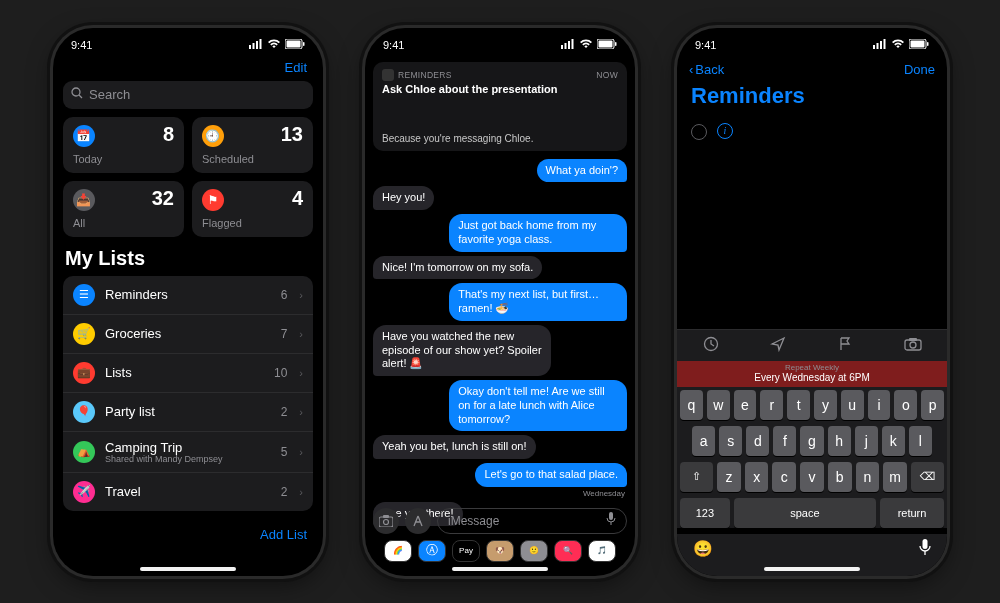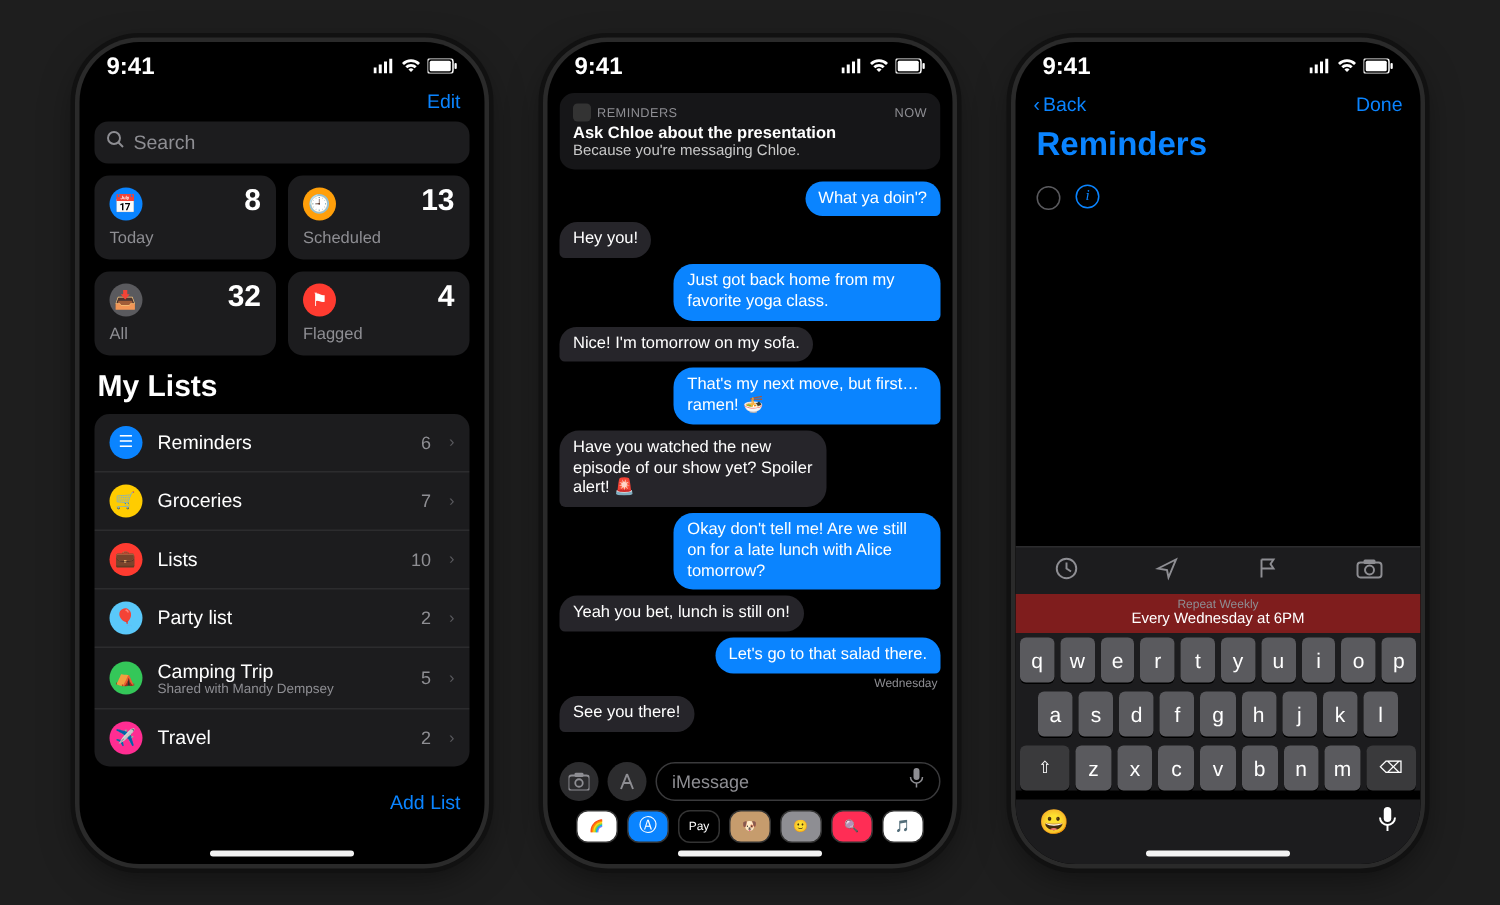--- a/index.html
+++ b/index.html
@@ -8,21 +8,21 @@
     width: 270px; height: 548px; background: #000; border-radius: 40px; position: relative;
     box-shadow: 0 0 0 3px #2a2a2a, 0 0 0 6px #111, 0 8px 24px rgba(0,0,0,.5);
     overflow: hidden;
   }
   .notch {
     position: absolute; top: 0; left: 50%; transform: translateX(-50%);
     width: 120px; height: 20px; background: #000; border-bottom-left-radius: 14px; border-bottom-right-radius: 14px; z-index: 50;
   }
   .status-bar {
     position: absolute; top: 0; left: 0; right: 0; height: 30px; display: flex; justify-content: space-between; align-items: center;
-    padding: 4px 18px 0; color: #fff; font-size: 16px; font-weight: 700; z-index: 40;
+    padding: 4px 18px 0; color: #fff; font-size: 11px; font-weight: 400; z-index: 40;
   }
   .status-right { display: flex; align-items: center; gap: 4px; }
   .screen { position: absolute; top: 0; left: 0; right: 0; bottom: 0; }
   .home-ind { position: absolute; bottom: 5px; left: 50%; transform: translateX(-50%); width: 96px; height: 4px; background: #fff; border-radius: 3px; opacity: .95; z-index: 60; }
 
   
   .p1-content { position: absolute; top: 30px; left: 10px; right: 10px; bottom: 0; color: #fff; }
   .edit-row { text-align: right; padding: 2px 6px 6px; font-size: 13px; color: #0a84ff; }
   .search { background: #1c1c1e; border-radius: 9px; height: 28px; display: flex; align-items: center; padding: 0 8px; color: #8e8e93; font-size: 13px; gap: 6px; margin-bottom: 8px; }
   .tile-grid { display: grid; grid-template-columns: 1fr 1fr; gap: 8px; margin-bottom: 10px; }
@@ -41,21 +41,21 @@
   .chev { color: #5a5a5e; font-size: 11px; }
   .add-list { text-align: right; font-size: 13px; color: #0a84ff; padding: 16px 6px 0; }
 
   
   .p2-content { position: absolute; top: 30px; left: 0; right: 0; bottom: 0; color: #fff; }
   .notif { margin: 4px 8px 8px; background: #1c1c1eCC; border-radius: 10px; padding: 7px 9px; font-size: 10px; backdrop-filter: blur(4px); }
   .notif-hdr { display: flex; justify-content: space-between; color: #8e8e93; font-size: 8.5px; margin-bottom: 2px; text-transform: uppercase; letter-spacing: .3px; align-items: center; }
   .notif-hdr .app { display: flex; align-items: center; gap: 4px; }
   .notif-icon { width: 12px; height: 12px; border-radius: 3px; background: #333; display: inline-block; }
   .notif-title { font-size: 11px; font-weight: 600; }
-  .notif-body { font-size: 10px; color: #c8c8c8; }
+  .notif-body { font-size: 10px; color: #c8c8c8; margin-top: 38px; }
   .chat { padding: 0 8px; display: flex; flex-direction: column; gap: 4px; font-size: 11px; }
   .bubble { max-width: 70%; padding: 5px 9px; border-radius: 13px; line-height: 1.25; }
   .in { background: #26252a; color: #fff; align-self: flex-start; border-bottom-left-radius: 4px; }
   .out { background: #0a84ff; color: #fff; align-self: flex-end; border-bottom-right-radius: 4px; }
   .delivered { align-self: flex-end; font-size: 8px; color: #8e8e93; margin-top: -2px; margin-right: 2px; }
   .compose { position: absolute; bottom: 42px; left: 8px; right: 8px; display: flex; align-items: center; gap: 6px; }
   .compose-icon { width: 26px; height: 26px; border-radius: 50%; background: #2c2c2e; display: flex; align-items: center; justify-content: center; color: #8e8e93; font-size: 13px; }
   .compose-field { flex: 1; height: 26px; border-radius: 13px; border: 1px solid #3a3a3c; background: transparent; color: #8e8e93; font-size: 12px; display: flex; align-items: center; padding: 0 10px; justify-content: space-between; }
   .app-strip { position: absolute; bottom: 14px; left: 8px; right: 8px; display: flex; gap: 6px; justify-content: center; }
   .app-chip { width: 28px; height: 22px; border-radius: 8px; display: flex; align-items: center; justify-content: center; font-size: 10px; color: #fff; }
@@ -228,25 +228,25 @@
         <span>now</span>
       </div>
       <div class="notif-title">Ask Chloe about the presentation</div>
       <div class="notif-body">Because you're messaging Chloe.</div>
     </div>
     <div class="chat" id="p2-chat">
         <div class="bubble out">What ya doin'?</div>
         <div class="bubble in">Hey you!</div>
         <div class="bubble out">Just got back home from my favorite yoga class.</div>
         <div class="bubble in">Nice! I'm tomorrow on my sofa.</div>
-        <div class="bubble out">That's my next move, but first…ramen! 🍜</div>
+        <div class="bubble out">That's my next list, but first…ramen! 🍜</div>
         <div class="bubble in">Have you watched the new episode of our show yet? Spoiler alert! 🚨</div>
         <div class="bubble out">Okay don't tell me! Are we still on for a late lunch with Alice tomorrow?</div>
         <div class="bubble in">Yeah you bet, lunch is still on!</div>
-        <div class="bubble out">Let's go to that salad there.</div>
+        <div class="bubble out">Let's go to that salad place.</div>
         <div class="delivered">Wednesday</div>
         <div class="bubble in">See you there!</div>
       </div>
     <div class="compose">
       <div class="compose-icon">
         <svg width="14" height="12" viewBox="0 0 14 12">
             <rect x="0" y="2" width="14" height="10" rx="2" fill="none" stroke="#8e8e93" stroke-width="1.2"></rect>
             <circle cx="7" cy="7" r="2.5" fill="none" stroke="#8e8e93" stroke-width="1.2"></circle>
             <rect x="4" y="0" width="6" height="3" rx="1" fill="#8e8e93"></rect>
           </svg>
@@ -366,20 +366,25 @@
             <div class="key dark wide">⇧</div>
             <div class="key">z</div>
             <div class="key">x</div>
             <div class="key">c</div>
             <div class="key">v</div>
             <div class="key">b</div>
             <div class="key">n</div>
             <div class="key">m</div>
             <div class="key dark wide">⌫</div>
           </div>
+        <div class="kb-row">
+          <div class="key dark" style="flex:1.4">123</div>
+          <div class="key dark space">space</div>
+          <div class="key dark" style="flex:1.8">return</div>
+        </div>
       </div>
       <div class="kb-bottom">
         <span>😀</span>
         <span><svg width="12" height="18" viewBox="0 0 12 18">
               <rect x="3.5" y="1" width="5" height="10" rx="2.5" fill="#fff"></rect>
               <path d="M1 8 A5 5 0 0 0 11 8" fill="none" stroke="#fff" stroke-width="1.3"></path>
               <line x1="6" y1="13" x2="6" y2="17" stroke="#fff" stroke-width="1.3"></line>
             </svg></span>
       </div>
     </div>

